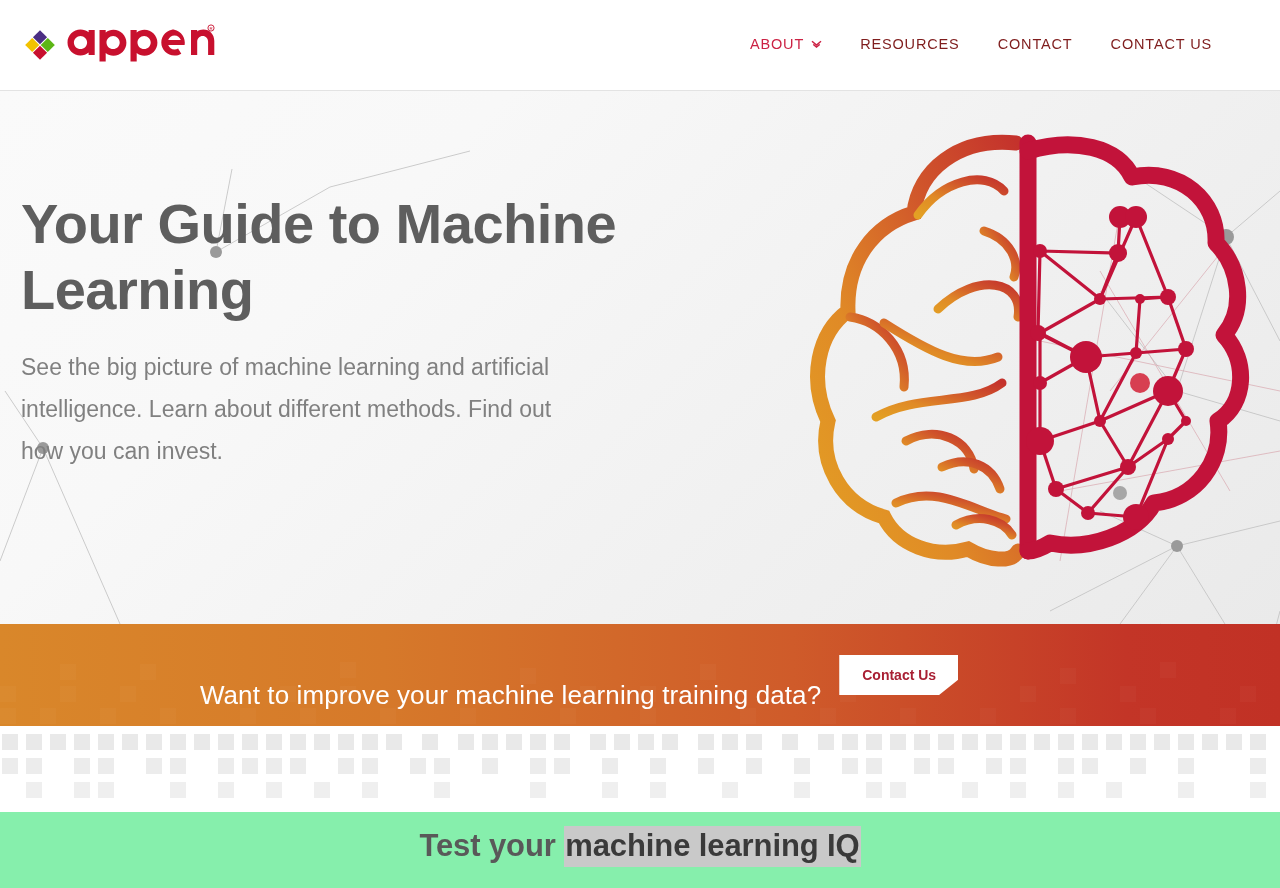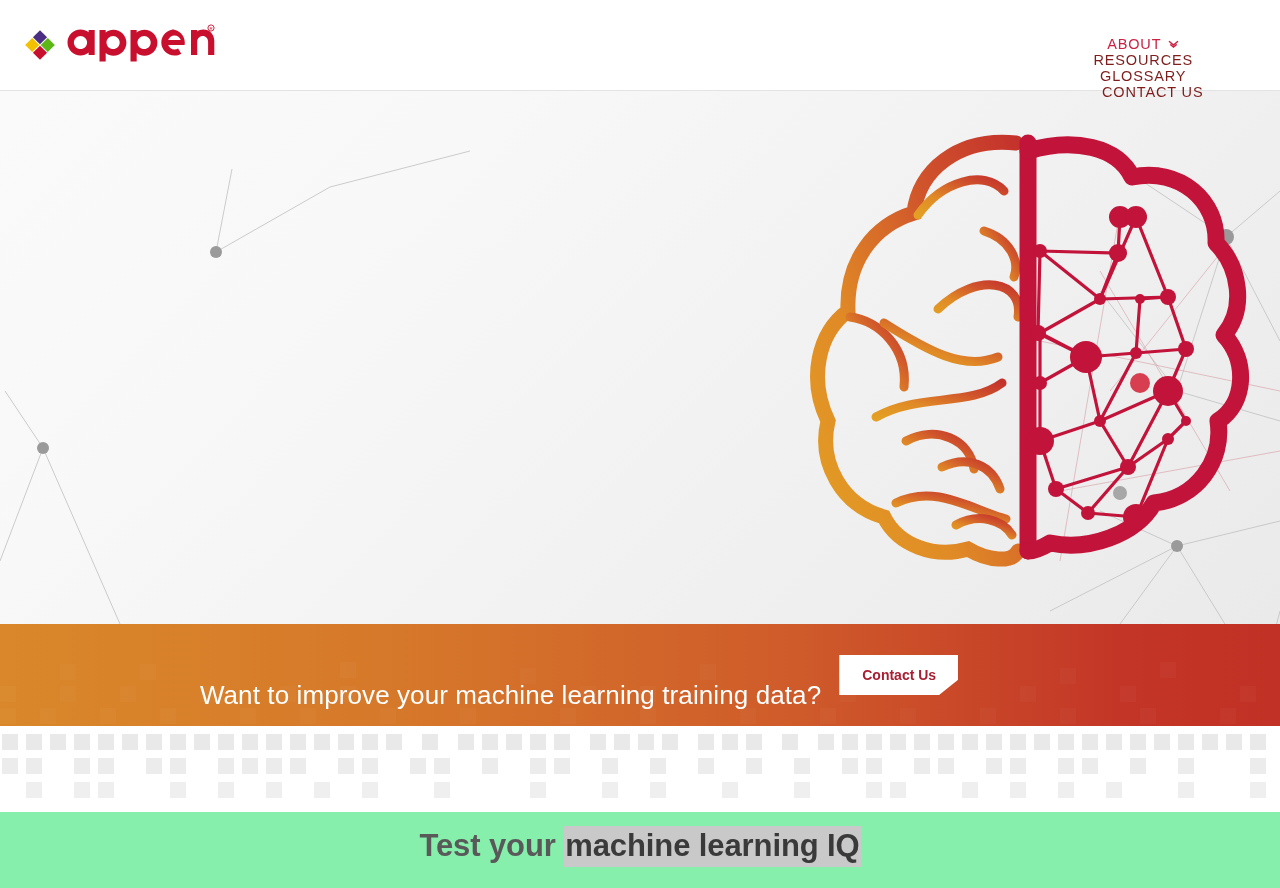--- a/index.html
+++ b/index.html
@@ -48,21 +48,20 @@
     top: -2px;
   }
 
   .main-nav {
     position: absolute;
     right: 68px;
     top: 36px;
     display: flex;
     align-items: center;
     gap: 0;
-    flex-direction: column;
   }
   .nav-item {
     font-size: 14.5px;
     letter-spacing: 0.85px;
     color: #7f1d1d;
     text-decoration: none;
     padding: 0 19px;
     white-space: nowrap;
     display: flex;
     align-items: center;
@@ -239,21 +238,21 @@
           <svg width="11" height="11" viewBox="0 0 11 11" aria-hidden="true">
             <path d="M1 2.2 L5.5 6 L10 2.2" fill="none" stroke="#cc2244" stroke-width="1.5"></path>
             <path d="M2.3 5.4 L5.5 8.1 L8.7 5.4" fill="none" stroke="#cc2244" stroke-width="1.4"></path>
           </svg>
         </span>
       </a>
       <a class="nav-item" href="#">
         <span>RESOURCES</span>
       </a>
       <a class="nav-item" href="#">
-        <span>GLOSSARY</span>
+        <span>CONTACT</span>
       </a>
       <a class="nav-item" href="#">
         <span>CONTACT US</span>
       </a>
     </nav>
   </header>
 
   <section class="hero">
 
     <svg class="hero-net" viewBox="0 0 1280 533" aria-hidden="true">
@@ -364,20 +363,24 @@
         <circle cx="380" cy="318" r="6"></circle>
         <circle cx="268" cy="368" r="8"></circle>
         <circle cx="300" cy="392" r="7"></circle>
         <circle cx="348" cy="396" r="13"></circle>
         <circle cx="352" cy="178" r="5"></circle>
       </g>
       <circle cx="352" cy="262" r="10" fill="#d42b3f" opacity="0.9"></circle>
       <circle cx="332" cy="372" r="7" fill="#9a9a9a" opacity="0.85"></circle>
     </svg>
 
+    <div class="hero-copy">
+      <h1 class="hero-title">Your Guide to Machine Learning</h1>
+      <p class="hero-sub">See the big picture of machine learning and artificial intelligence. Learn about different methods. Find out how you can invest.</p>
+    </div>
   </section>
 
   <section class="cta">
     <svg class="cta-squares" viewBox="0 0 1280 102" preserveAspectRatio="none" aria-hidden="true">
       <g fill="#ffffff" opacity="0.05">
         <rect x="60" y="40" width="16" height="16"></rect>
           <rect x="140" y="40" width="16" height="16"></rect>
         <rect x="340" y="38" width="16" height="16"></rect>
           <rect x="520" y="44" width="16" height="16"></rect>
         <rect x="700" y="40" width="16" height="16"></rect>

